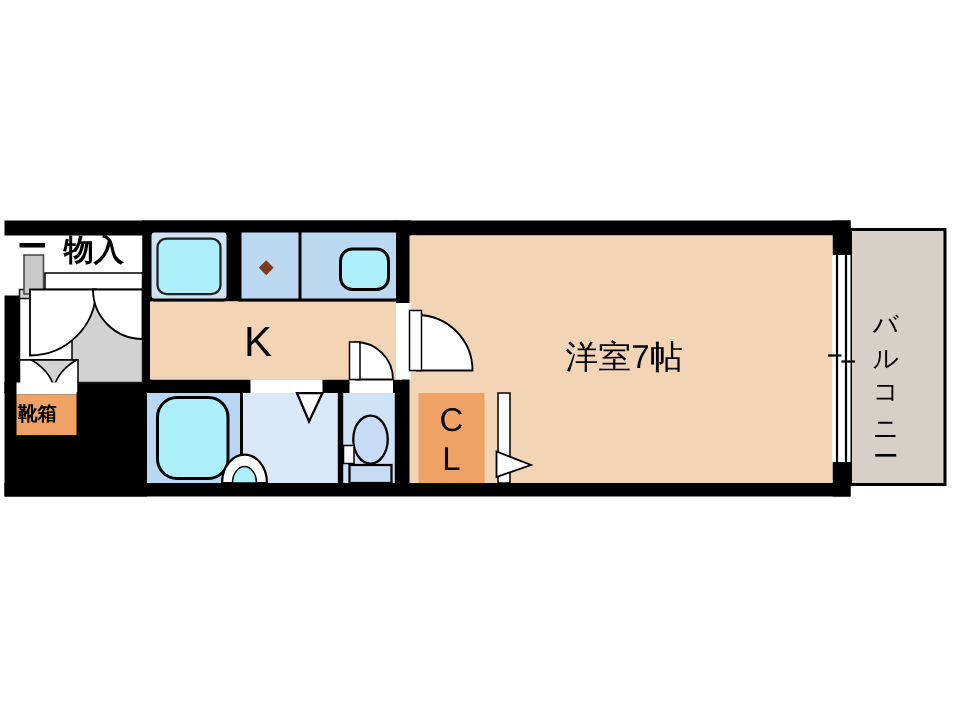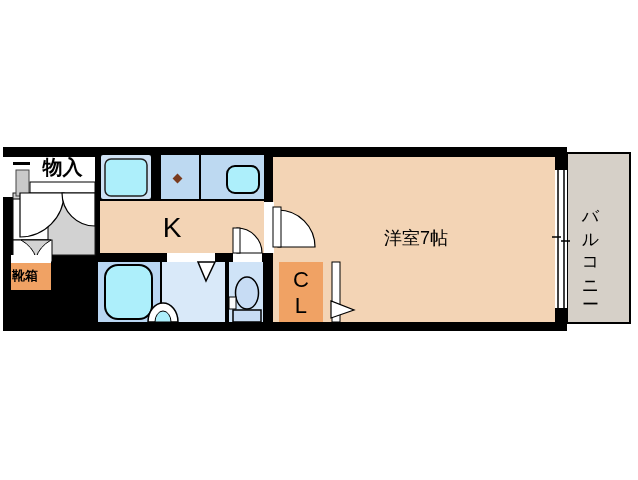--- a/index.html
+++ b/index.html
@@ -15,21 +15,21 @@
     position:absolute;
     color:#000;
     display:flex;align-items:center;justify-content:center;
     white-space:pre-line;
     line-height:1.15;
     pointer-events:none;
   }
   .label-storage{left:32px;top:153px;width:61px;height:29px;font-size:20px;font-weight:bold;}
   .label-shoe{left:11px;top:263px;width:28px;height:27px;font-size:13px;font-weight:bold;}
   .label-kitchen{left:137px;top:203px;width:70px;height:50px;font-size:28px;}
-  .label-western{left:330px;top:216px;width:172px;height:44px;font-size:18px;}
+  .label-western{left:330px;top:216px;width:172px;height:44px;font-size:22px;}
   .label-closet{left:279px;top:264px;width:44px;height:58px;font-size:22px;line-height:26px;text-align:center;}
   .label-balcony{
     left:578px;top:163px;width:22px;height:170px;
     writing-mode:vertical-rl;text-orientation:mixed;
     font-size:17px;letter-spacing:5px;text-align:center;
     display:block;
   }
 </style>
 </head>
 <body>

